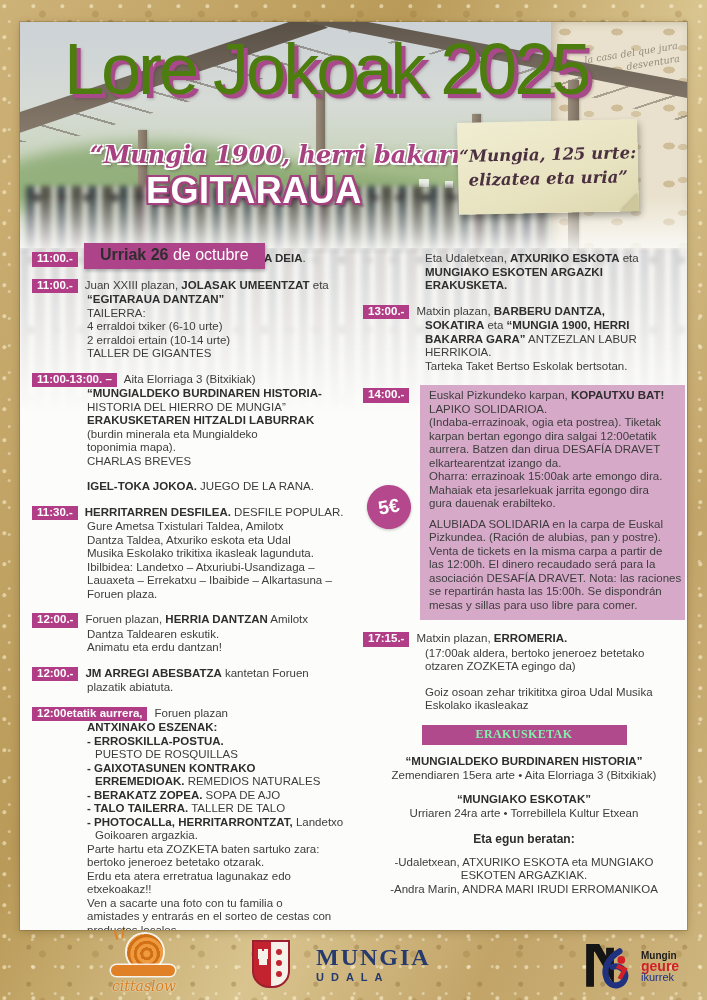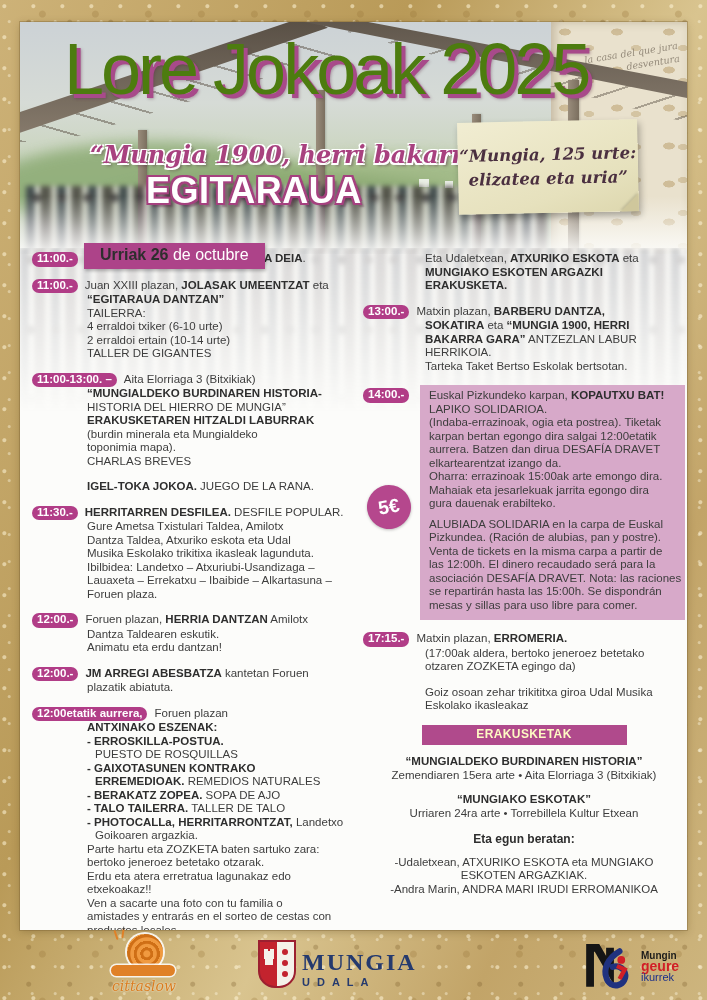--- a/index.html
+++ b/index.html
@@ -100,52 +100,52 @@
   .col-left{left:12px;width:324px;}
   .col-right{left:343px;width:322px;}
   .item{margin-bottom:12px;font-size:11.5px;line-height:13.5px;color:#3d3d3d;}
   .col-left .item{padding-left:55px;}
   .col-right .item{padding-left:62px;}
   .line{white-space:nowrap;}
   .line.ind{padding-left:8px;}
   .line.blank{height:7px;}
   .b{font-weight:700;color:#2e2e2e;}
   .badge{display:inline-block;background:#b13d87;color:#fff;font-weight:700;
-    padding:0 5px 1px;margin-right:7px;white-space:nowrap;border-radius:7px;}
+    padding:0 5px 1px;margin-right:7px;white-space:nowrap;}
   .col-left .badge{margin-left:-55px;}
   .col-right .badge{margin-left:-62px;}
   .item.panel{position:relative;padding-left:0 !important;}
   .item.panel .badge{position:absolute;left:0;top:3px;margin:0;}
   .pinkbody{margin-left:57px;background:#d7a9c9;padding:4px 9px 8px;}
   .price{position:absolute;left:4px;top:100px;width:44px;height:44px;border-radius:50%;
     background:#b5478d;color:#fff;font-weight:700;font-size:19px;
     display:flex;align-items:center;justify-content:center;transform:rotate(-10deg);
     box-shadow:0 1px 3px rgba(0,0,0,.25);}
   
   .exh{text-align:center;font-size:11.5px;line-height:13.5px;color:#3d3d3d;margin-top:4px;}
-  .exh-banner{background:#b04a8c;color:#fef9c3;font-weight:700;font-size:12px;letter-spacing:.4px;
-    width:205px;margin:3px auto 10px;padding:3px 0 4px;}
+  .exh-banner{background:#b04a8c;color:#86efac;font-weight:700;font-size:12px;letter-spacing:.4px;
+    width:205px;margin:3px auto 10px;padding:3px 0 4px;font-family:Liberation Serif, serif;}
   .exh-title{font-weight:700;color:#2e2e2e;}
   .exh-info{margin-bottom:11px;}
   .exh-sameday{font-weight:700;font-size:12px;color:#2e2e2e;margin:13px 0 9px;}
   
   .footer{position:absolute;left:0;right:0;bottom:0;height:70px;}
   .cittaslow{position:absolute;left:84px;bottom:6px;width:120px;text-align:center;}
   .snail{position:relative;width:66px;height:42px;margin:0 auto;}
   .shell{position:absolute;left:16px;top:0;width:36px;height:36px;border-radius:50%;
     background:repeating-radial-gradient(circle at 55% 55%, #f09a40 0 3px, #cf6f16 4px 6.5px);
     box-shadow:0 0 0 2px rgba(255,255,255,.85);}
   .snail-body{position:absolute;left:0;bottom:0;width:64px;height:11px;border-radius:8px;
     background:#e08127;box-shadow:0 0 0 1.5px rgba(255,255,255,.85);}
   .antenna{position:absolute;width:2px;height:10px;background:#e08127;border-radius:2px;}
   .antenna.a1{left:4px;top:-4px;transform:rotate(-18deg);}
   .antenna.a2{left:11px;top:-6px;transform:rotate(8deg);}
   .citta-label{font-family:"DejaVu Serif",serif;font-style:italic;font-size:14px;color:#d97c1e;
     text-shadow:0 0 2px #fff;margin-top:2px;}
-  .mungia-logo{position:absolute;left:258px;bottom:12px;display:flex;gap:6px;align-items:flex-end;}
+  .mungia-logo{position:absolute;left:252px;bottom:12px;display:flex;gap:26px;align-items:center;}
   .shield{width:34px;height:44px;border-radius:0 0 17px 17px;border:2px solid #9c2030;overflow:hidden;position:relative;
     background:linear-gradient(90deg,#c3232e 0 50%, #f5f2ea 50% 100%);}
   .shield::before{content:"";position:absolute;left:5px;top:9px;width:8px;height:14px;background:#f5f2ea;
     box-shadow:-3px -4px 0 -2px #f5f2ea,3px -4px 0 -2px #f5f2ea;}
   .shield::after{content:"";position:absolute;right:6px;top:7px;width:6px;height:6px;border-radius:50%;background:#c3232e;
     box-shadow:0 11px 0 #c3232e,0 22px 0 #c3232e;}
   .mungia-name{font-weight:700;font-size:24px;letter-spacing:2px;color:#253a6e;line-height:24px;font-family:"Liberation Serif",serif;}
   .mungia-sub{font-weight:700;font-size:11px;letter-spacing:7px;color:#253a6e;margin-top:2px;}
   .ikurrek-logo{position:absolute;left:584px;bottom:8px;display:flex;align-items:center;gap:5px;}
   .ik-text{line-height:11px;}

